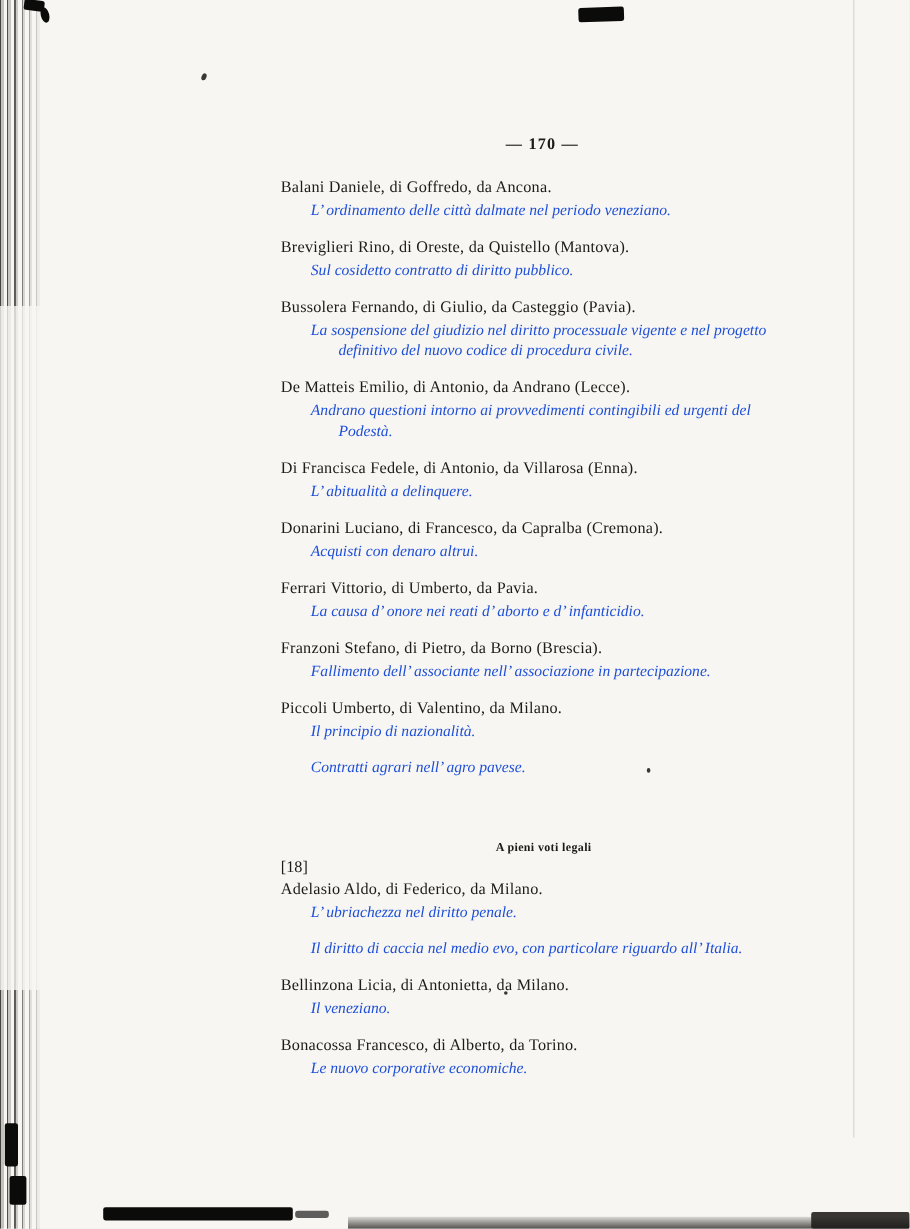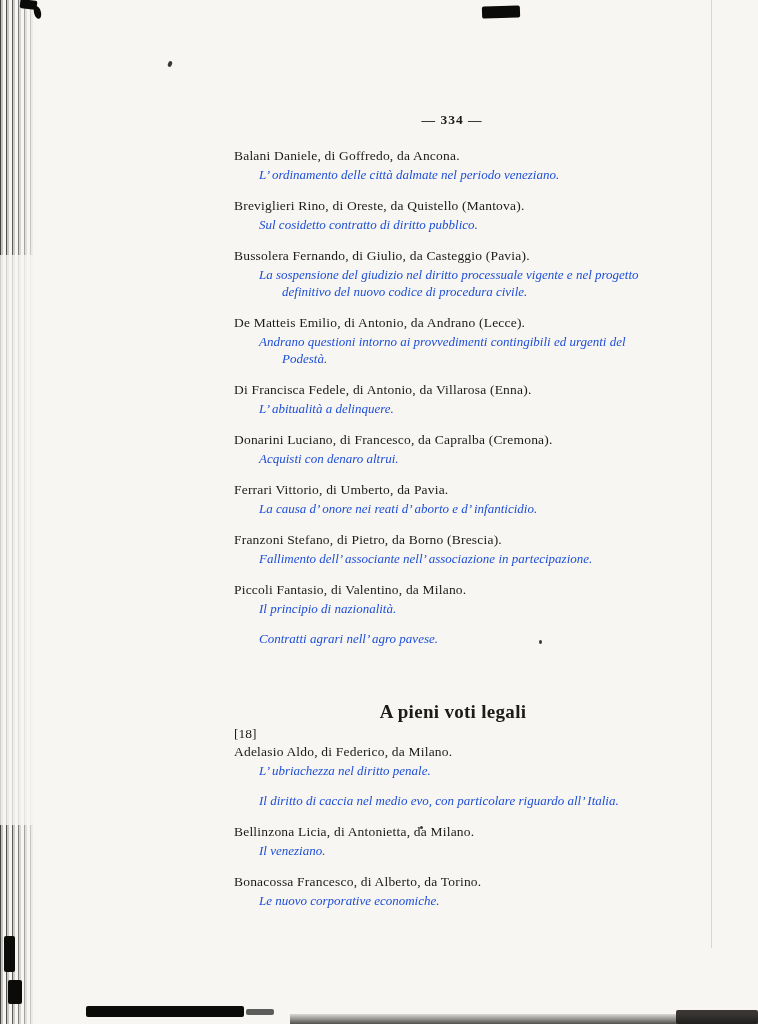--- a/index.html
+++ b/index.html
@@ -64,21 +64,21 @@
   .entry { margin-bottom: 13px; }
   .entry-name {
     font-size: 13.5px; line-height: 19px; letter-spacing: 0.2px;
   }
   .entry-title {
     font-style: italic; font-size: 13px; line-height: 17px;
     padding-left: 48px; text-indent: -23px; margin-top: 1px;
     color: #1d4ed8;
   }
   .section-heading {
-    text-align: center; font-weight: bold; font-size: 19px;
+    text-align: center; font-weight: bold; font-size: 10px;
     margin-top: 54px; letter-spacing: 0.3px;
   }
   .section-count {
     text-align: left; font-size: 13.5px; margin-top: 3px; 
   }
 </style>
 </head>
 <body>
 
 <div id="screen">
@@ -93,21 +93,21 @@
   <div class="blob blob-bl2"></div>
   <div class="blob bottom-bar"></div>
   <div class="blob bottom-bar2"></div>
   <div class="blob bottom-right-dark"></div>
   <div class="bottom-smudge"></div>
   <div class="edge-line"></div>
   <div class="speck speck1"></div>
   <div class="speck speck2"></div>
   <div class="speck speck3"></div>
 
-  <div class="page-number">— 334 —</div>
+  <div class="page-number">— 170 —</div>
 
   <main class="content">
 
     <section>
       <div class="entry">
         <div class="entry-name">Balani Daniele, di Goffredo, da Ancona.</div>
         <div class="entry-title">L’ ordinamento delle città dalmate nel periodo veneziano.</div>
       </div>
       <div class="entry">
         <div class="entry-name">Breviglieri Rino, di Oreste, da Quistello (Mantova).</div>
@@ -131,21 +131,21 @@
       </div>
       <div class="entry">
         <div class="entry-name">Ferrari Vittorio, di Umberto, da Pavia.</div>
         <div class="entry-title">La causa d’ onore nei reati d’ aborto e d’ infanticidio.</div>
       </div>
       <div class="entry">
         <div class="entry-name">Franzoni Stefano, di Pietro, da Borno (Brescia).</div>
         <div class="entry-title">Fallimento dell’ associante nell’ associazione in partecipazione.</div>
       </div>
       <div class="entry">
-        <div class="entry-name">Piccoli Fantasio, di Valentino, da Milano.</div>
+        <div class="entry-name">Piccoli Umberto, di Valentino, da Milano.</div>
         <div class="entry-title">Il principio di nazionalità.</div>
       </div>
       <div class="entry">
         <div class="entry-title">Contratti agrari nell’ agro pavese.</div>
       </div>
     </section>
 
     <div class="section-heading">A pieni voti legali</div>
     <div class="section-count">[18]</div>
 

